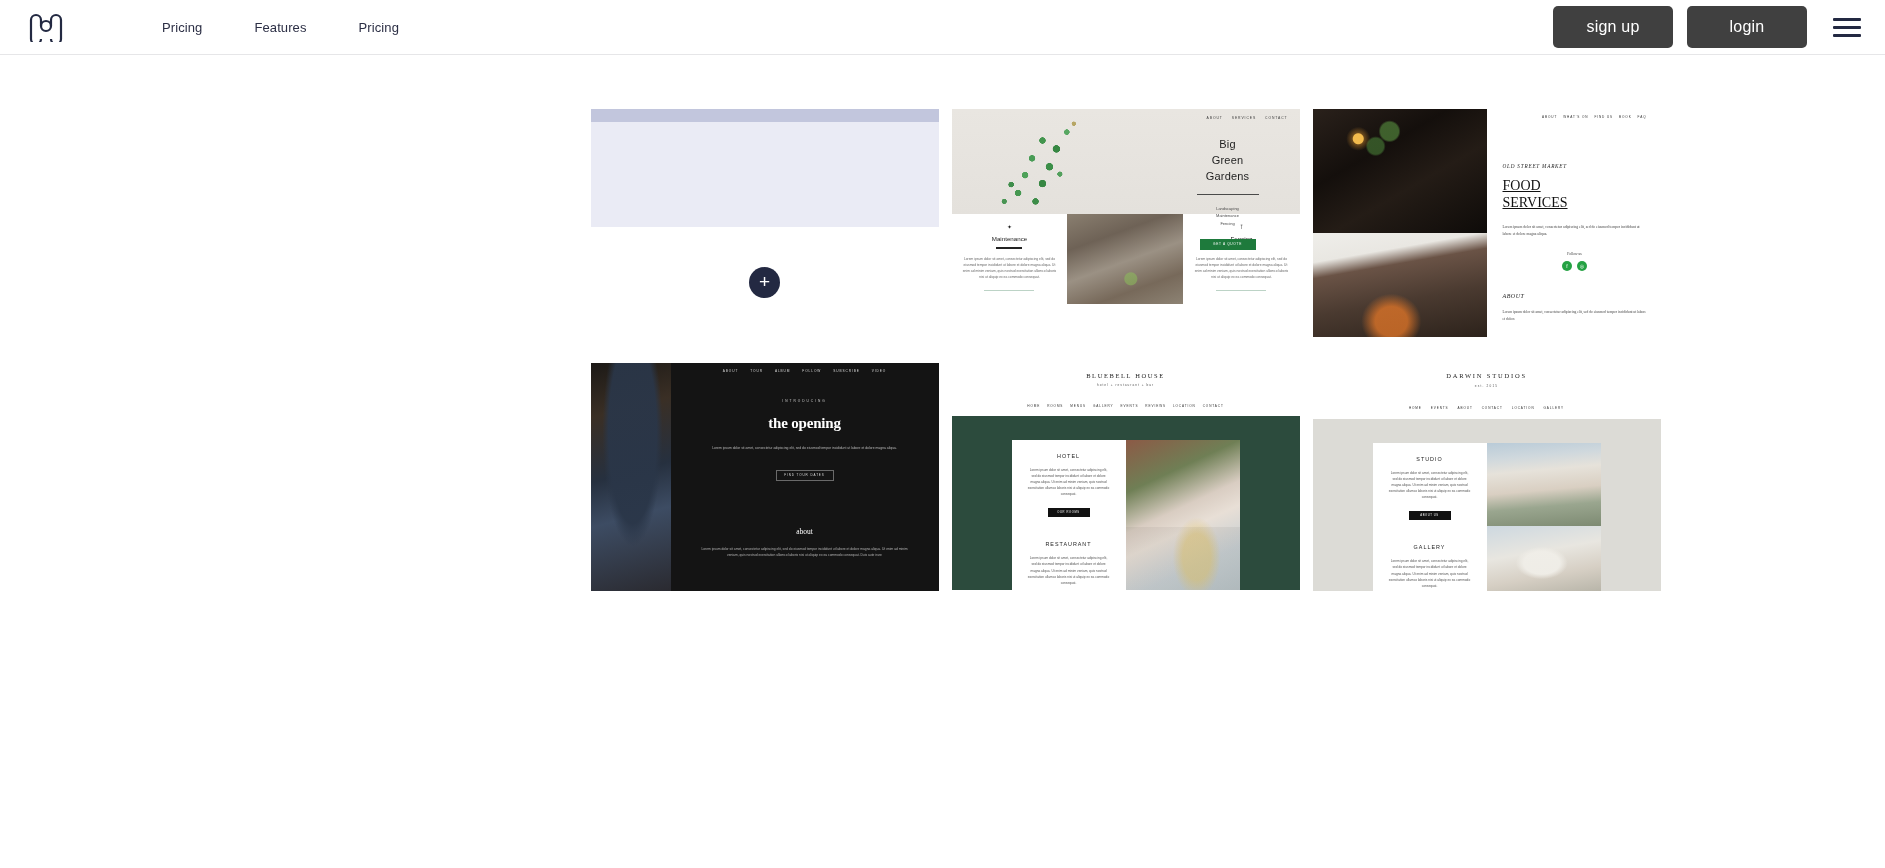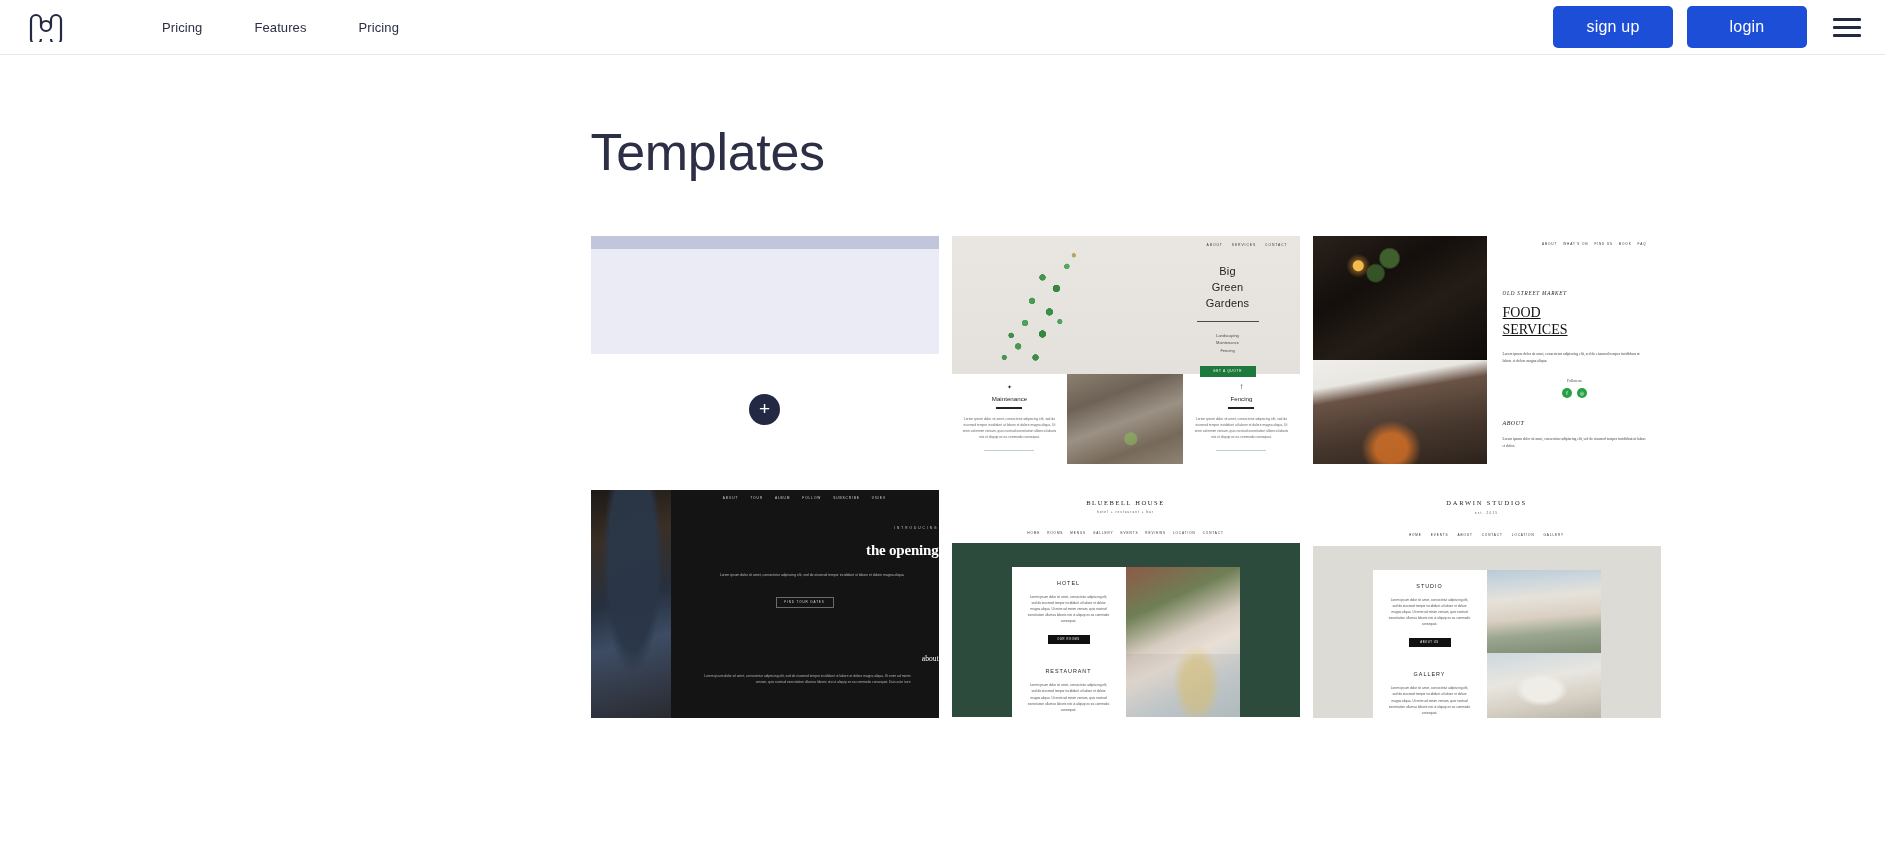--- a/index.html
+++ b/index.html
@@ -30,21 +30,21 @@
     white-space: nowrap;
     letter-spacing: .1px;
   }
   .header-right {
     margin-left: auto;
     display: flex;
     align-items: center;
     gap: 14px;
   }
   .btn-auth {
-    background: #1d4ed8;
+    background: #404040;
     color: #ffffff;
     font-size: 16px;
     border: none;
     border-radius: 5px;
     height: 42px;
     min-width: 120px;
     padding: 0 20px;
     cursor: pointer;
     font-family: "Liberation Sans", sans-serif;
     letter-spacing: .2px;
@@ -119,21 +119,21 @@
     padding-bottom: 2px;
   }
   .mini-nav {
     display: flex; justify-content: center; gap: 9px;
     font-size: 3.6px; letter-spacing: .9px; text-transform: uppercase;
   }
 
   
   .gardens { height: 228px; background: #ffffff; }
   .gardens-hero {
-    height: 138px; position: relative;
+    height: 105px; position: relative;
     background:
       radial-gradient(circle at 26% 30%, rgba(58,145,70,.95) 0 3px, transparent 3.5px),
       radial-gradient(circle at 30% 38%, rgba(45,130,58,.95) 0 3.5px, transparent 4px),
       radial-gradient(circle at 23% 47%, rgba(64,152,78,.95) 0 3px, transparent 3.5px),
       radial-gradient(circle at 28% 55%, rgba(50,138,64,.95) 0 3.5px, transparent 4px),
       radial-gradient(circle at 21% 63%, rgba(70,158,82,.95) 0 3px, transparent 3.5px),
       radial-gradient(circle at 26% 71%, rgba(45,130,58,.95) 0 3.5px, transparent 4px),
       radial-gradient(circle at 19% 80%, rgba(62,148,74,.95) 0 3px, transparent 3.5px),
       radial-gradient(circle at 24% 88%, rgba(52,136,64,.95) 0 3px, transparent 3.5px),
       radial-gradient(circle at 33% 22%, rgba(72,160,84,.9) 0 2.6px, transparent 3px),
@@ -223,21 +223,21 @@
   }
 
   
   .opening { height: 228px; background: #141414; display: flex; position: relative; }
   .opening-img {
     width: 80px; height: 100%;
     background:
       radial-gradient(ellipse at 52% 30%, rgba(42,54,72,.95) 0 24px, transparent 30px),
       linear-gradient(165deg,#1c1916 0%,#3a2f25 22%,#26303f 48%,#3d4c63 66%,#2a2a30 100%);
   }
-  .opening-right { flex: 1; padding-top: 6px; text-align: right; }
+  .opening-right { flex: 1; padding-top: 6px; text-align: center; }
   .opening-nav {
     justify-content: center; color: #d8d8d8; font-size: 3.2px; gap: 12px; margin-bottom: 24px;
   }
   .opening-kicker { font-size: 3.2px; letter-spacing: 2px; color: #cfcfcf; margin-top: 26px; }
   .opening-title {
     font-family: "Liberation Serif", serif; font-weight: bold;
     font-size: 15px; color: #fff; margin-top: 12px; letter-spacing: -.2px;
   }
   .opening-lorem { font-size: 3.4px; color: #b9b9b9; line-height: 1.95; margin-top: 13px; padding: 0 34px; }
   .opening-cta {
@@ -321,21 +321,20 @@
       <span></span>
       <span></span>
       <span></span>
     </div>
   </div>
 </div>
 
 <div class="page">
   <div class="content">
 
-    <h1 class="page-title">Templates</h1>
 
     <div class="template-grid">
 
       <div class="tpl-cell">
         <div class="blank-card">
           <div class="blank-bar"></div>
         </div>
         <div class="plus-wrap">
           <div class="plus-btn">+</div>
         </div>

